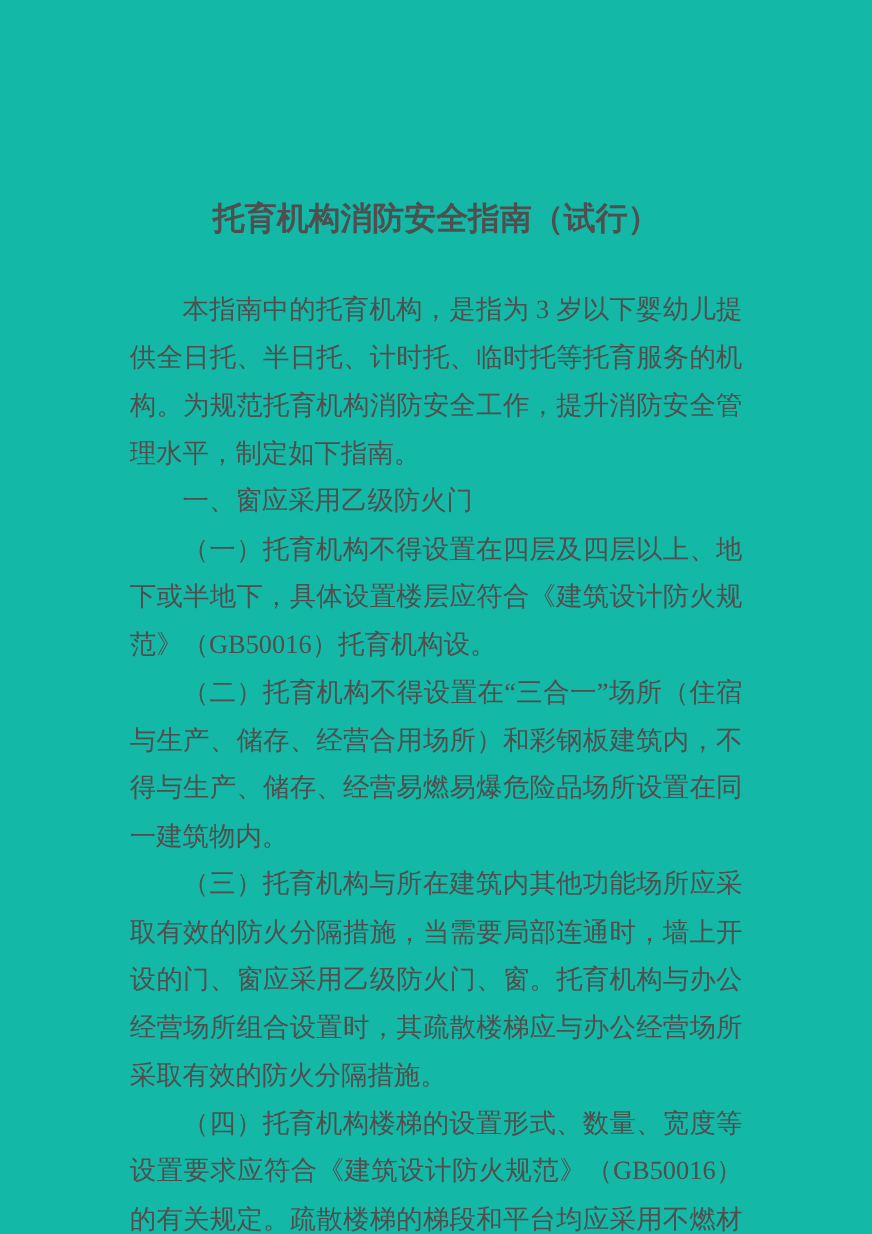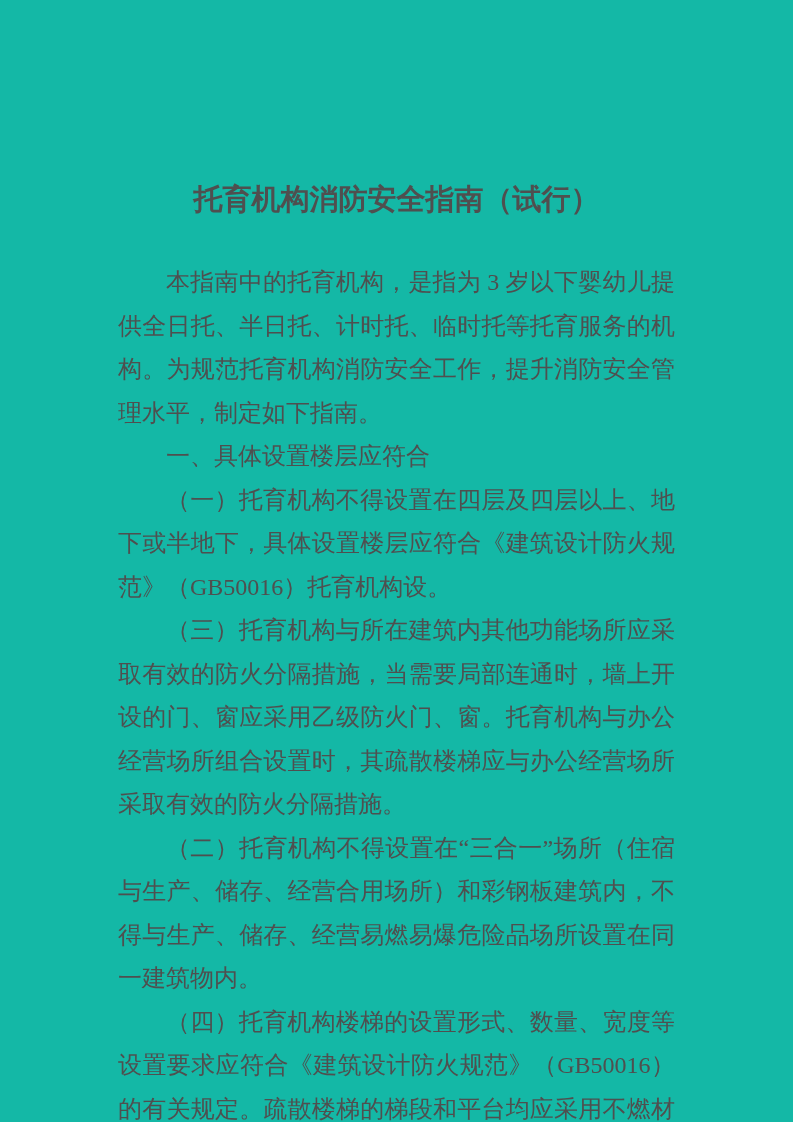--- a/index.html
+++ b/index.html
@@ -47,23 +47,23 @@
 </style>
 </head>
 <body>
 
 <div class="page">
   <h1 class="doc-title">托育机构消防安全指南（试行）</h1>
 
   <div class="doc-body">
     <p class="para">本指南中的托育机构，是指为 3 岁以下婴幼儿提供全日托、半日托、计时托、临时托等托育服务的机构。为规范托育机构消防安全工作，提升消防安全管理水平，制定如下指南。</p>
 
-    <p class="para section-heading">一、具体设置楼层应符合</p>
+    <p class="para section-heading">一、窗应采用乙级防火门</p>
 
     <p class="para">（一）托育机构不得设置在四层及四层以上、地下或半地下，具体设置楼层应符合《建筑设计防火规范》（GB50016）托育机构设。</p>
 
+    <p class="para">（二）托育机构不得设置在“三合一”场所（住宿与生产、储存、经营合用场所）和彩钢板建筑内，不得与生产、储存、经营易燃易爆危险品场所设置在同一建筑物内。</p>
+
     <p class="para">（三）托育机构与所在建筑内其他功能场所应采取有效的防火分隔措施，当需要局部连通时，墙上开设的门、窗应采用乙级防火门、窗。托育机构与办公经营场所组合设置时，其疏散楼梯应与办公经营场所采取有效的防火分隔措施。</p>
-
-    <p class="para">（二）托育机构不得设置在“三合一”场所（住宿与生产、储存、经营合用场所）和彩钢板建筑内，不得与生产、储存、经营易燃易爆危险品场所设置在同一建筑物内。</p>
 
     <p class="para">（四）托育机构楼梯的设置形式、数量、宽度等设置要求应符合《建筑设计防火规范》（GB50016）的有关规定。疏散楼梯的梯段和平台均应采用不燃材料制作。托育机构设</p>
   </div>
 </div>
 
 </body></html>

